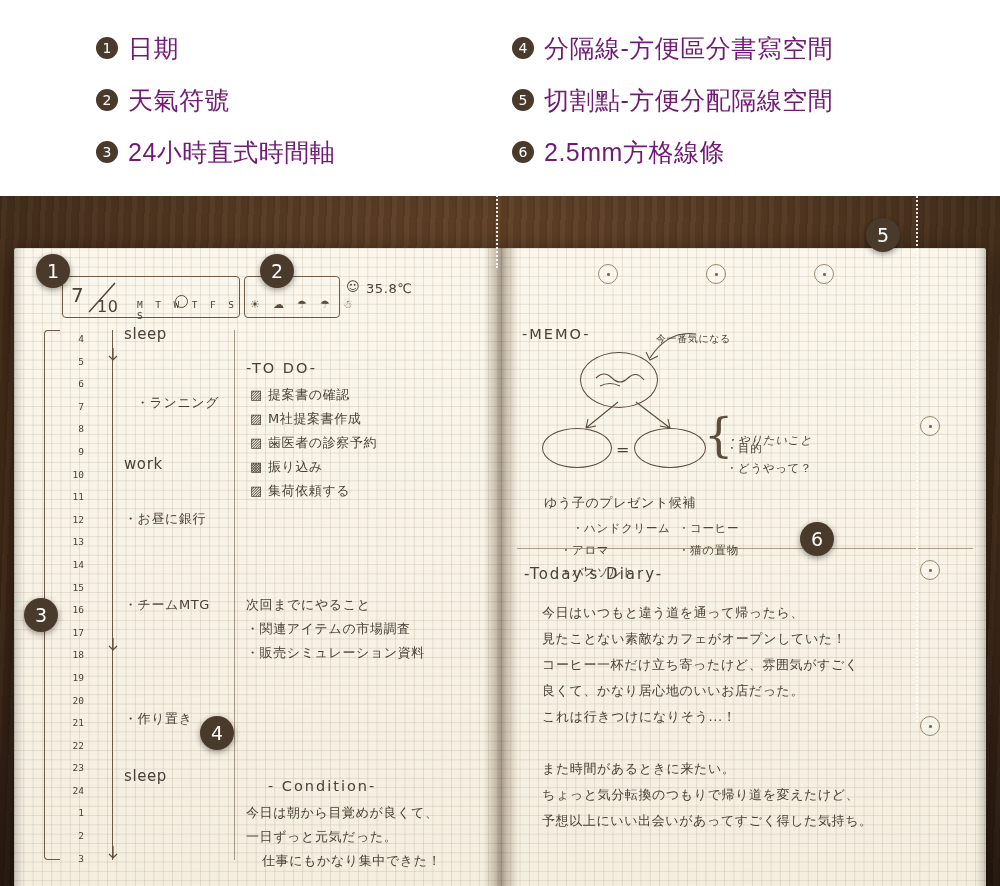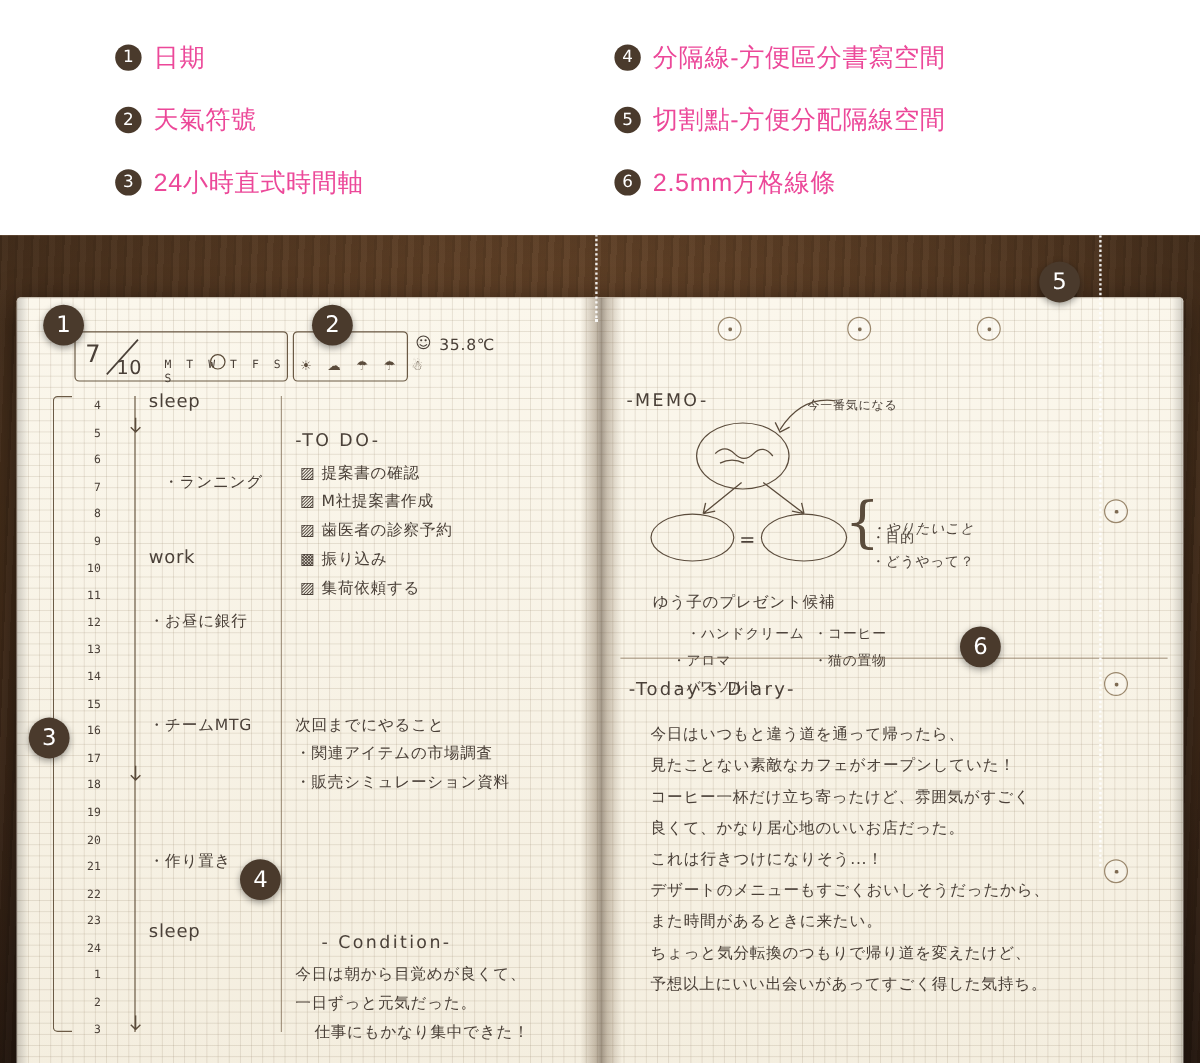--- a/index.html
+++ b/index.html
@@ -36,23 +36,23 @@
     background: #4a3a2c;
     color: #fff;
     font-size: 14px;
     line-height: 22px;
     text-align: center;
     margin-right: 10px;
     flex: 0 0 auto;
     font-family: "DejaVu Sans", sans-serif;
   }
   .legend-text {
-    font-size: 21px;
+    font-size: 25px;
     letter-spacing: 0.5px;
-    color: #ec4899;
+    color: #701a75;
   }
 
   
   #photo {
     position: relative;
     width: 1000px;
     height: 690px;
     background: #6b4a2f;
     overflow: hidden;
   }
@@ -119,21 +119,21 @@
   .hw {
     position: absolute;
     font-family: "DejaVu Sans", sans-serif;
     color: #4a4038;
     font-size: 13px;
     letter-spacing: .6px;
     white-space: nowrap;
     line-height: 1.45;
   }
   .hw.sm { font-size: 11.5px; }
-  .hw.xs { font-size: 10px; margin-left: 17px; }
+  .hw.xs { font-size: 10px; }
   .hw.title { font-size: 14.5px; letter-spacing: 2px; }
 
   
   .date-box {
     position: absolute; left: 48px; top: 28px;
     width: 178px; height: 42px;
     border: 1.4px solid #6b5a45;
     border-radius: 4px;
   }
   .date-slash {
@@ -409,21 +409,20 @@
     <span class="hw sm" style="left:664px; top:294px;">・猫の置物</span>
 
     <div class="divider-h"></div>
 
     <span class="hw title" style="left:510px; top:316px; font-size:15px;">-Today's Diary-</span>
     <span class="hw" style="left:528px; top:356px;">今日はいつもと違う道を通って帰ったら、</span>
     <span class="hw" style="left:528px; top:382px;">見たことない素敵なカフェがオープンしていた！</span>
     <span class="hw" style="left:528px; top:434px;">良くて、かなり居心地のいいお店だった。</span>
     <span class="hw" style="left:528px; top:408px;">コーヒー一杯だけ立ち寄ったけど、雰囲気がすごく</span>
     <span class="hw" style="left:528px; top:460px;">これは行きつけになりそう...！</span>
-    <span class="hw" style="left:528px; top:486px;">デザートのメニューもすごくおいしそうだったから、</span>
     <span class="hw" style="left:528px; top:512px;">また時間があるときに来たい。</span>
     <span class="hw" style="left:528px; top:538px;">ちょっと気分転換のつもりで帰り道を変えたけど、</span>
     <span class="hw" style="left:528px; top:564px;">予想以上にいい出会いがあってすごく得した気持ち。</span>
 
     <div class="cut-dot" style="left:584px; top:16px;"></div>
     <div class="cut-dot" style="left:692px; top:16px;"></div>
     <div class="cut-dot" style="left:800px; top:16px;"></div>
     <div class="cut-dot" style="left:906px; top:168px;"></div>
     <div class="cut-dot" style="left:906px; top:312px;"></div>
     <div class="cut-dot" style="left:906px; top:468px;"></div>

